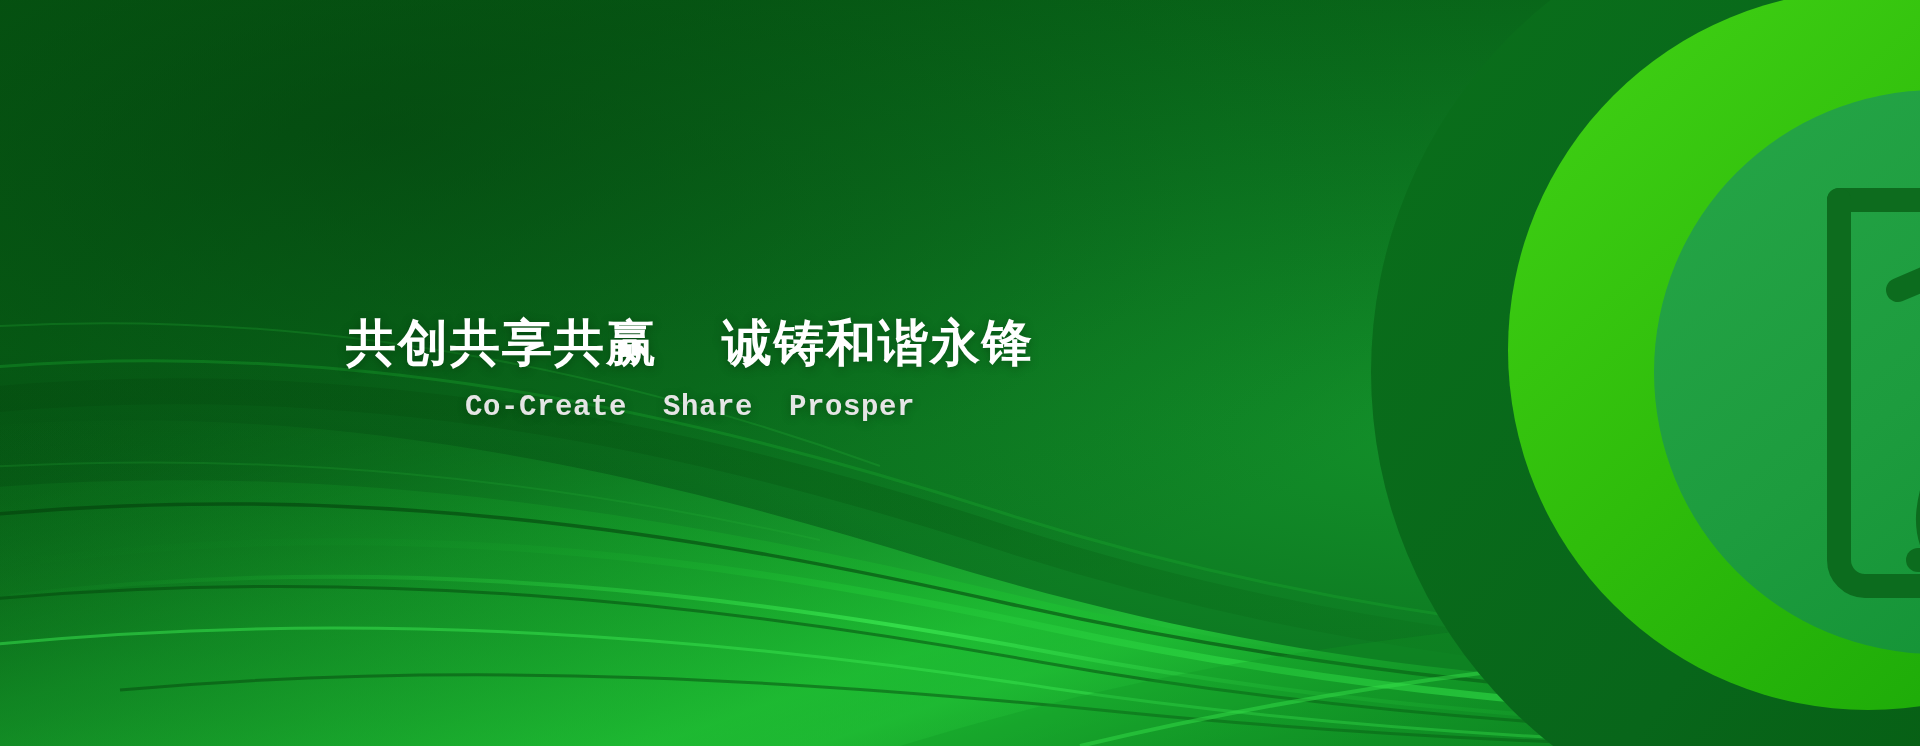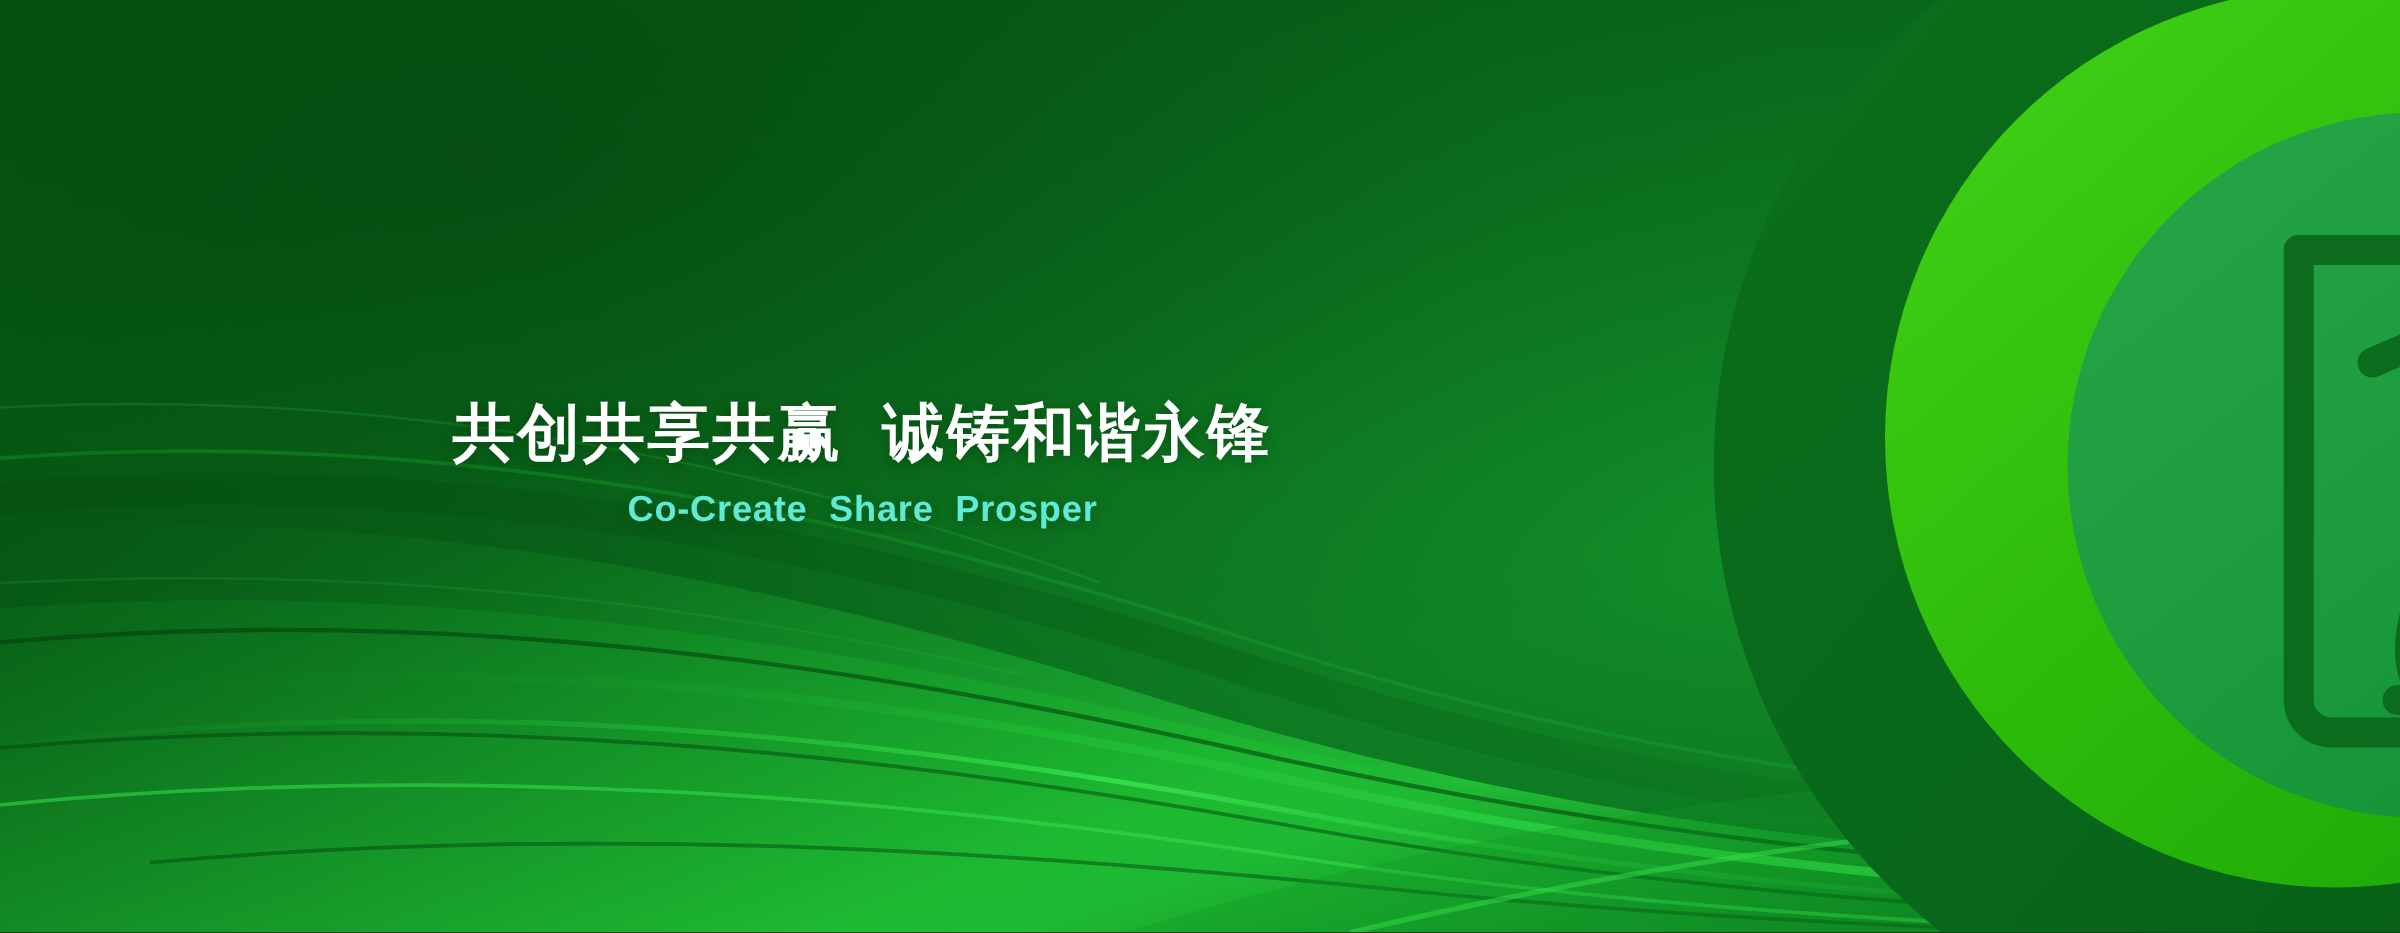--- a/index.html
+++ b/index.html
@@ -7,21 +7,21 @@
     margin: 0;
     padding: 0;
     background: #000;
   }
   #banner {
     position: relative;
     width: 1920px;
     height: 746px;
     overflow: hidden;
     background: #0a5f1a;
-    font-family: Liberation Sans, sans-serif;
+    font-family: Liberation Mono, monospace;
     user-select: none;
   }
 
   
   .bg-base {
     position: absolute;
     inset: 0;
     background:
       radial-gradient(125% 110% at 78% 58%, #13912a 0%, #0c7520 34%, #076016 62%, #05520f 100%),
       linear-gradient(115deg, #064f12 0%, #07661a 46%, #0b8b24 100%);
@@ -67,21 +67,21 @@
     color: #ffffff;
     letter-spacing: 2px;
     text-shadow: 0 2px 10px rgba(0,45,8,0.45);
     white-space: pre;
   }
   .subline {
     margin: 16px 0 0 0;
     font-size: 29px;
     line-height: 1.2;
     font-weight: 700;
-    color: #5eead4;
+    color: #e5e5e5;
     letter-spacing: 0.6px;
     text-shadow: 0 2px 9px rgba(0,45,8,0.40);
     white-space: pre;
     text-align: center;
   }
 </style>
 </head>
 <body>
 
 <div id="banner">

